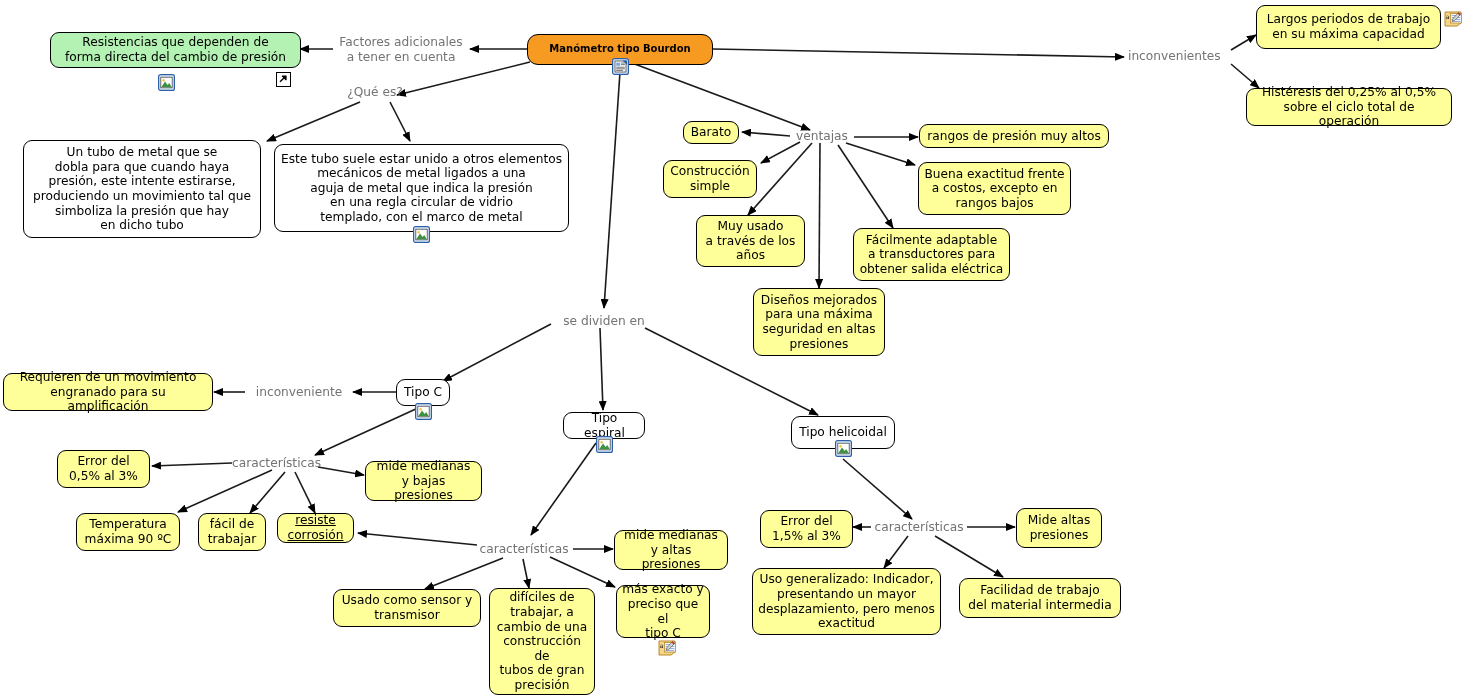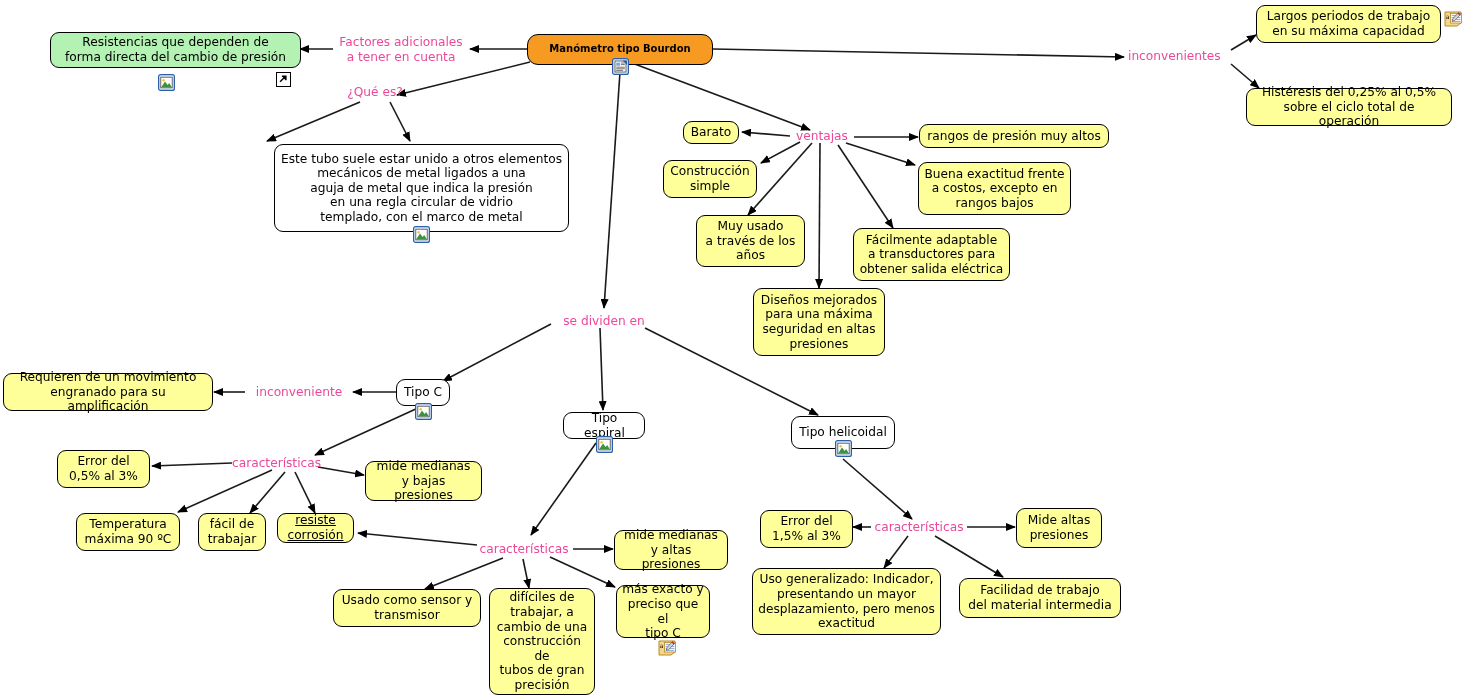--- a/index.html
+++ b/index.html
@@ -45,21 +45,21 @@
     font-weight: bold;
     font-size: 10px;
     border-radius: 11px;
   }
   .node.plain  { background: #ffffff; }
 
   .link-label {
     position: absolute;
     font-size: 12.2px;
     line-height: 14.6px;
-    color: #ec4899;
+    color: #737373;
     text-align: center;
     background: transparent;
     white-space: pre-line;
     pointer-events: none;
   }
 
   
   .badge {
     position: absolute;
     width: 17px;
@@ -214,40 +214,48 @@
   </span>
   <span class="arrow-badge" style="left:276px; top:72px;">
     <svg viewBox="0 0 15 15">
       <path d="M3.5 10 L9.5 4.2 M5.8 3.8 L10.2 3.8 L10.2 8.2" stroke="#000" stroke-width="1.6" fill="none"></path>
       <path d="M10.6 3.4 L10.6 8.8 L5.2 3.4 Z" fill="#000"></path>
     </svg>
   </span>
 
   <div class="link-label" style="left:335px; top:85px; width:80px;">¿Qué es?</div>
 
+  <div class="node plain" style="left:23px; top:140px; width:238px; height:98px;">
+    <span>Un tubo de metal que se
+dobla para que cuando haya
+presión, este intente estirarse,
+produciendo un movimiento tal que
+simboliza la presión que hay
+en dicho tubo</span>
+  </div>
 
   <div class="node plain" style="left:274px; top:144px; width:295px; height:88px;">
     <span>Este tubo suele estar unido a otros elementos
 mecánicos de metal ligados a una
 aguja de metal que indica la presión
 en una regla circular de vidrio
 templado, con el marco de metal</span>
   </div>
   <span class="badge" style="left:413px; top:226px;">
     <svg viewBox="0 0 17 17">
       <rect x="0.6" y="0.6" width="15.8" height="15.8" rx="2" fill="#dce9f7" stroke="#2d5fa8" stroke-width="1.2"></rect>
       <rect x="2.8" y="3.2" width="11.4" height="10.6" fill="#ffffff" stroke="#4a4a4a" stroke-width="0.8"></rect>
       <circle cx="5.6" cy="6.2" r="1.2" fill="#f3c33c"></circle>
       <path d="M3.2 13.2 L7 7.6 L9.6 11 L11.2 9 L13.8 13.2 Z" fill="#3f9142"></path>
     </svg>
   </span>
 
   <div class="link-label" style="left:1128px; top:49px; width:100px; text-align:left;">inconvenientes</div>
 
-  <div class="node yellow" style="left:1256px; top:5px; width:185px; height:38px;">
+  <div class="node yellow" style="left:1256px; top:5px; width:185px; height:44px;">
     <span>Largos periodos de trabajo
 en su máxima capacidad</span>
   </div>
   <span class="note-badge" style="left:1444px; top:10px;">
     <svg viewBox="0 0 22 18">
       <path d="M1 2 L17 2 L17 13 L13 16 L1 16 Z" fill="#f4d58a" stroke="#b98a28" stroke-width="1"></path>
       <rect x="6.5" y="3.4" width="11" height="9.6" fill="#ffffff" stroke="#b98a28" stroke-width="0.8"></rect>
       <g stroke="#5d84c4" stroke-width="0.7">
         <line x1="7.6" y1="5.4" x2="16.4" y2="5.4"></line>
           <line x1="7.6" y1="7.4" x2="16.4" y2="7.4"></line>

